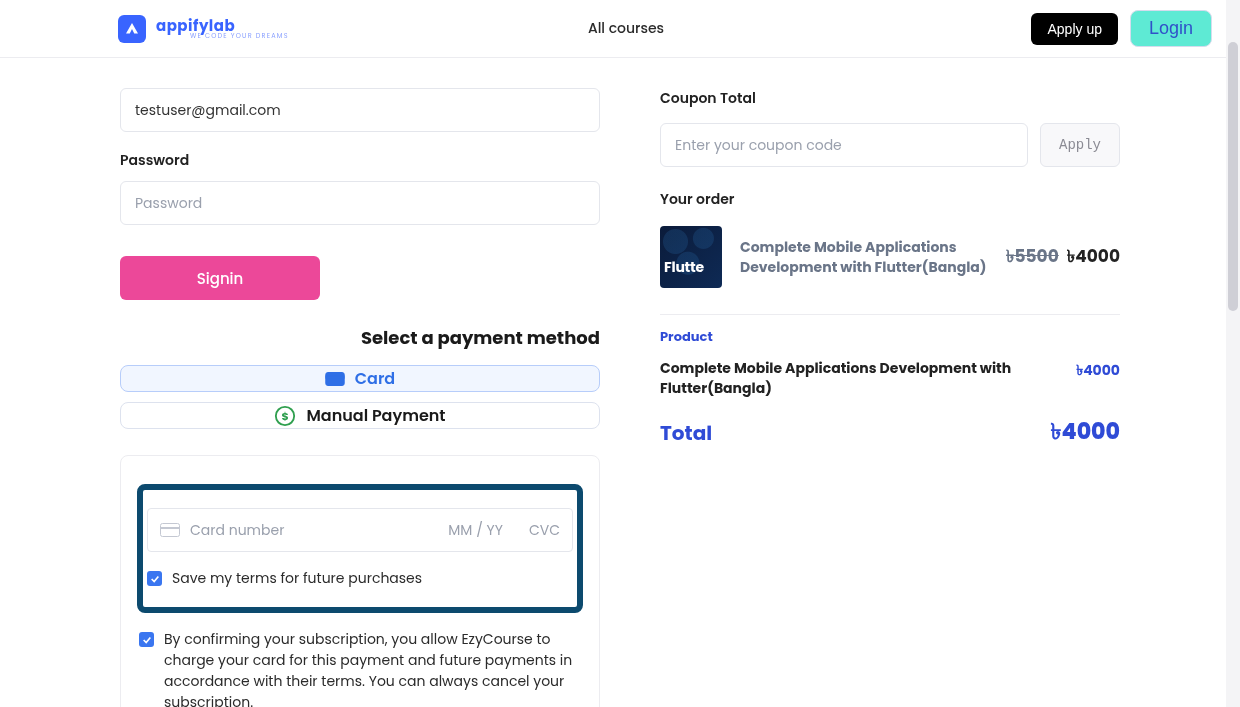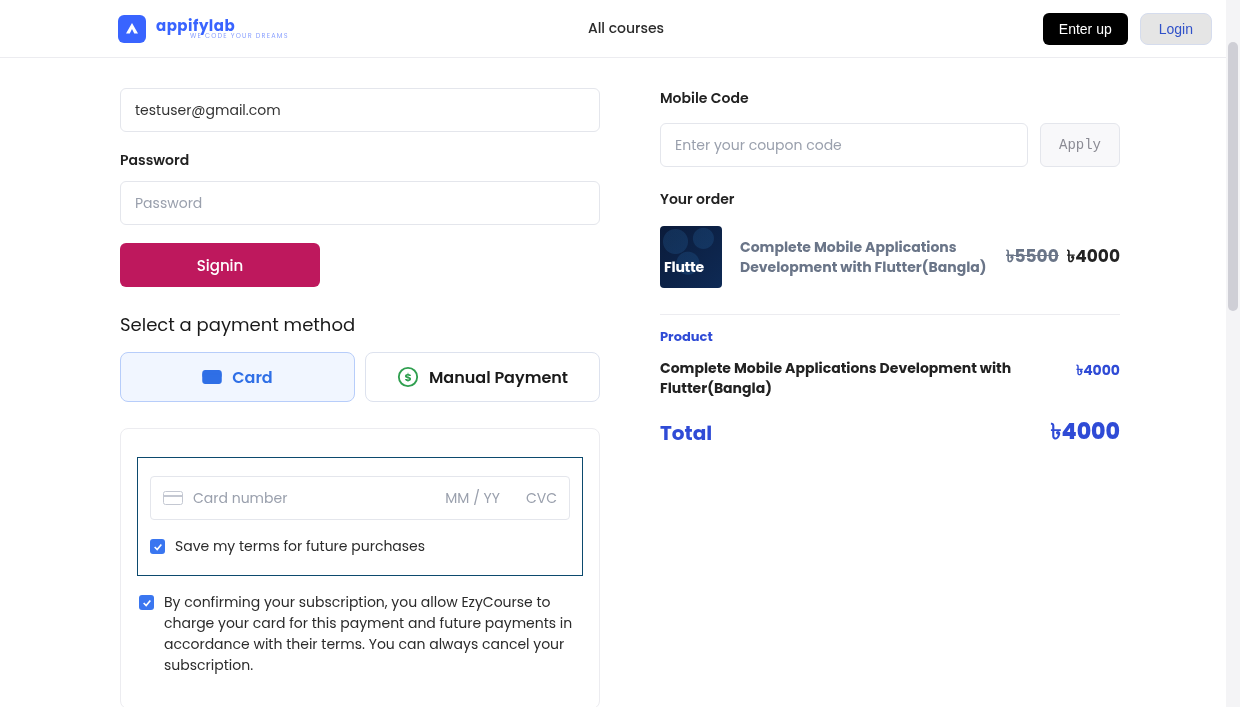--- a/index.html
+++ b/index.html
@@ -67,26 +67,26 @@
     background: #000000;
     color: #fff;
     border: none;
     padding: 8px 16px;
     border-radius: 6px;
     font-size: 14px;
     font-weight: 500;
     cursor: pointer;
   }
   .btn-login {
-    background: #e5e5e5;
+    background: #5eead4;
     color: #3051c9;
     border: 1px solid #d5dced;
     padding: 7px 18px;
     border-radius: 8px;
-    font-size: 14px;
+    font-size: 18px;
     font-weight: 500;
     cursor: pointer;
   }
 
   
   .page {
     display: flex;
     justify-content: center;
     padding: 0 0 40px;
   }
@@ -122,40 +122,43 @@
     padding: 0 14px;
     font-size: 14px;
     color: #333;
     font-family: inherit;
     margin-bottom: 18px;
   }
   .text-input::placeholder { color: #9aa0ad; }
   .btn-signin {
     width: 200px;
     height: 44px;
-    background: #be185d;
+    background: #ec4899;
     color: #fff;
     border: none;
     border-radius: 6px;
     font-size: 15px;
     font-weight: 500;
     cursor: pointer;
     font-family: inherit;
     margin-bottom: 24px;
+    margin-top: 13px;
   }
   .section-title {
     font-size: 18px;
-    font-weight: 400;
+    font-weight: 700;
     color: #1a1a1a;
     margin-bottom: 14px;
+    text-align: right;
   }
   .payment-methods {
     display: flex;
     gap: 10px;
     margin-bottom: 26px;
+    flex-direction: column;
   }
   .pm-option {
     flex: 1;
     height: 50px;
     border: 1px solid #dde2ee;
     border-radius: 8px;
     display: flex;
     align-items: center;
     justify-content: center;
     gap: 10px;
@@ -173,23 +176,23 @@
   .pm-option.active .card-icon line { stroke: #2f6fe6; fill: #2f6fe6; }
 
   
   .card-panel {
     border: 1px solid #ececf0;
     border-radius: 8px;
     padding: 28px 16px 16px 16px;
     margin-top: 0;
   }
   .stripe-wrap {
-    border: 1px solid #0c4a6e;
-    border-radius: 0;
-    padding: 18px 12px;
+    border: 6px solid #0c4a6e;
+    border-radius: 8px;
+    padding: 18px 4px;
     margin-bottom: 16px;
   }
   .stripe-row {
     border: 1px solid #e4e6ec;
     border-radius: 4px;
     height: 44px;
     display: flex;
     align-items: center;
     padding: 0 12px;
     gap: 10px;
@@ -386,21 +389,21 @@
     </div>
     <div class="logo-text-wrap">
       <div class="logo-text">appifylab</div>
       <div class="logo-tag">WE CODE YOUR DREAMS</div>
     </div>
   </div>
   <div class="header-center">
     <a href="#">All courses</a>
   </div>
   <div class="header-actions">
-    <button class="btn-signup">Enter up</button>
+    <button class="btn-signup">Apply up</button>
     <button class="btn-login">Login</button>
   </div>
 </div>
 
 <div class="page">
   <div class="container">
 
     <div class="left-col">
       <input class="text-input" type="text" value="testuser@gmail.com" style="">
 
@@ -457,21 +460,21 @@
                 <path d="M2 6 L5 9 L10 3" fill="none" stroke="#fff" stroke-width="2"></path>
               </svg>
           </span>
           <span>By confirming your subscription, you allow EzyCourse to charge your card for this payment and future payments in accordance with their terms. You can always cancel your subscription.</span>
         </div>
 
       </div>
     </div>
 
     <div class="right-col">
-      <div class="right-label">Mobile Code</div>
+      <div class="right-label">Coupon Total</div>
       <div class="coupon-row">
         <input class="coupon-input" type="text" placeholder="Enter your coupon code" style="">
         <button class="btn-apply" disabled="">Apply</button>
       </div>
 
       <div class="order-title">Your order</div>
 
       <div class="order-item">
         <div class="course-thumb">
           <div class="flutter-bg"></div>

